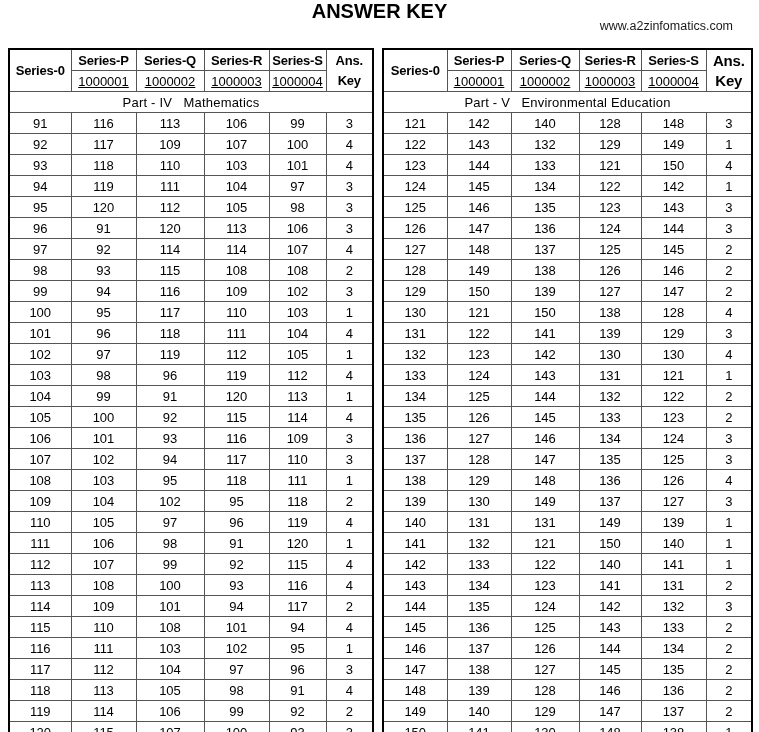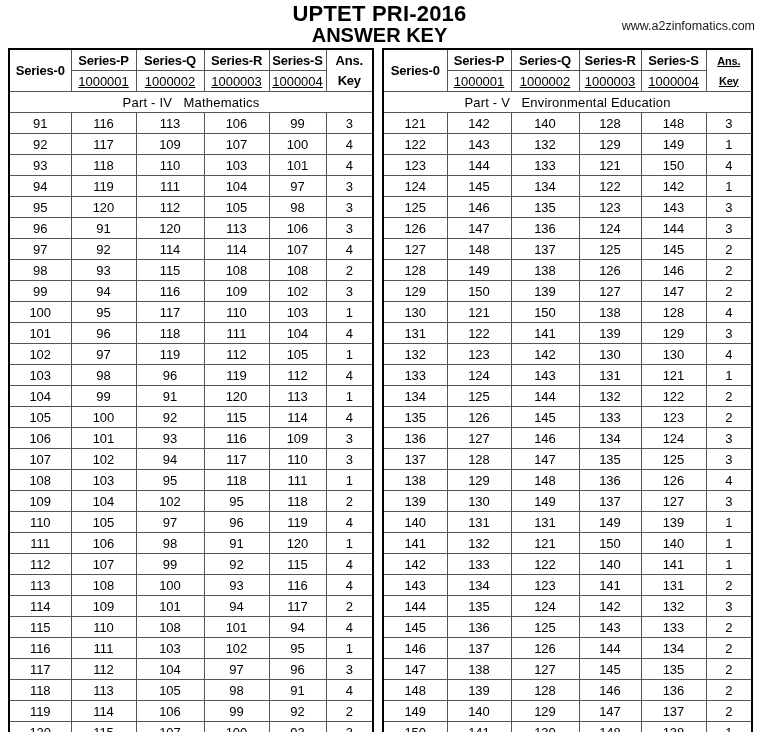--- a/index.html
+++ b/index.html
@@ -37,21 +37,21 @@
     white-space: nowrap;
   }
   .title-sub {
     font-size: 20px;
     font-weight: bold;
     line-height: 19px;
     white-space: nowrap;
   }
   .site-url {
     position: absolute;
-    right: 4px;
+    right: 26px;
     top: 19px;
     font-size: 12.5px;
     color: #1a1a1a;
     white-space: nowrap;
   }
 
   
   .sheet {
     position: relative;
     padding: 0 8px;
@@ -104,21 +104,21 @@
     font-weight: bold;
     font-size: 13.5px;
     height: 21px;
     letter-spacing: 0.2px;
   }
   .ans-head {
     font-size: 11.5px;
     font-weight: bold;
     line-height: 20px;
   }
-  .ans-head.two-line { font-size: 11px; text-decoration: underline; }
+  .ans-head.two-line { font-size: 15px; }
   .code-cell { font-weight: bold; font-size: 13px; text-decoration: underline; }
   .q-cell   { font-weight: normal; }
   .ans-cell { font-weight: bold; }
 
   
   .panel-left  col.c0 { width: 62px; }
   .panel-left  col.c1 { width: 65px; }
   .panel-left  col.c2 { width: 68px; }
   .panel-left  col.c3 { width: 65px; }
   .panel-left  col.c4 { width: 57px; }
@@ -129,21 +129,20 @@
   .panel-right col.c2 { width: 68px; }
   .panel-right col.c3 { width: 62px; }
   .panel-right col.c4 { width: 65px; }
   .panel-right col.c5 { width: 46px; }
 </style>
 </head>
 <body>
 
 <div class="header">
   <div class="title-block">
-    <div class="title-main">UPTET PRI-2016</div>
     <div class="title-sub">ANSWER KEY</div>
   </div>
   <div class="site-url">www.a2zinfomatics.com</div>
 </div>
 
 <div class="sheet">
   <div class="tables">
     <div class="panel panel-left">
       <table class="key">
         <colgroup>

